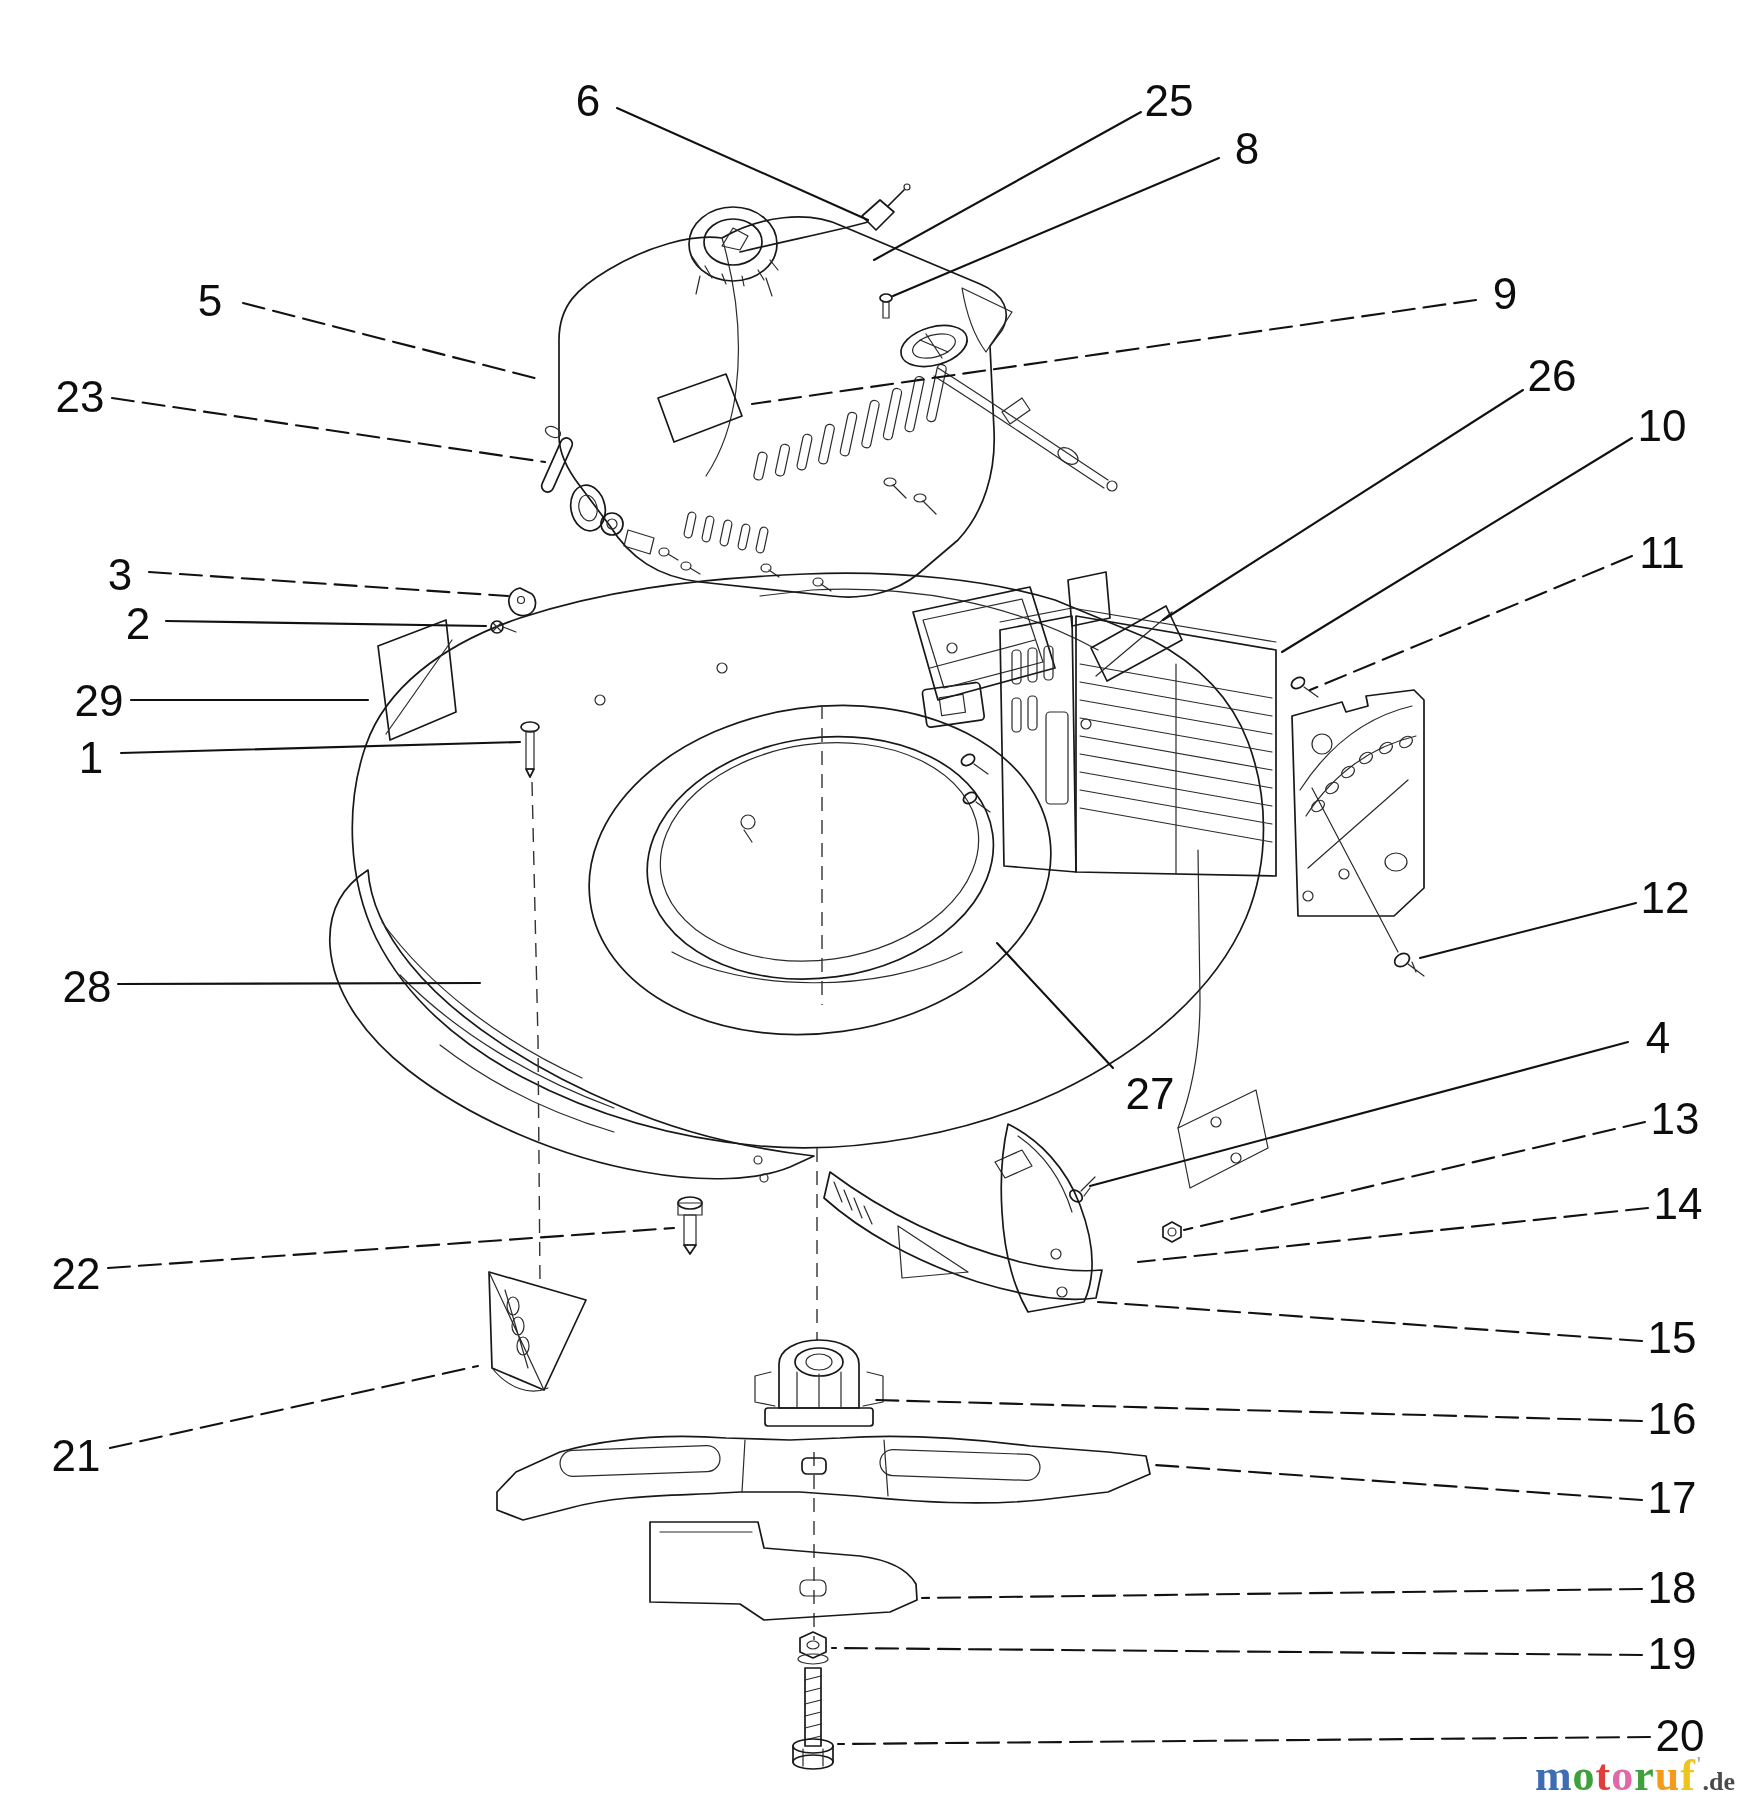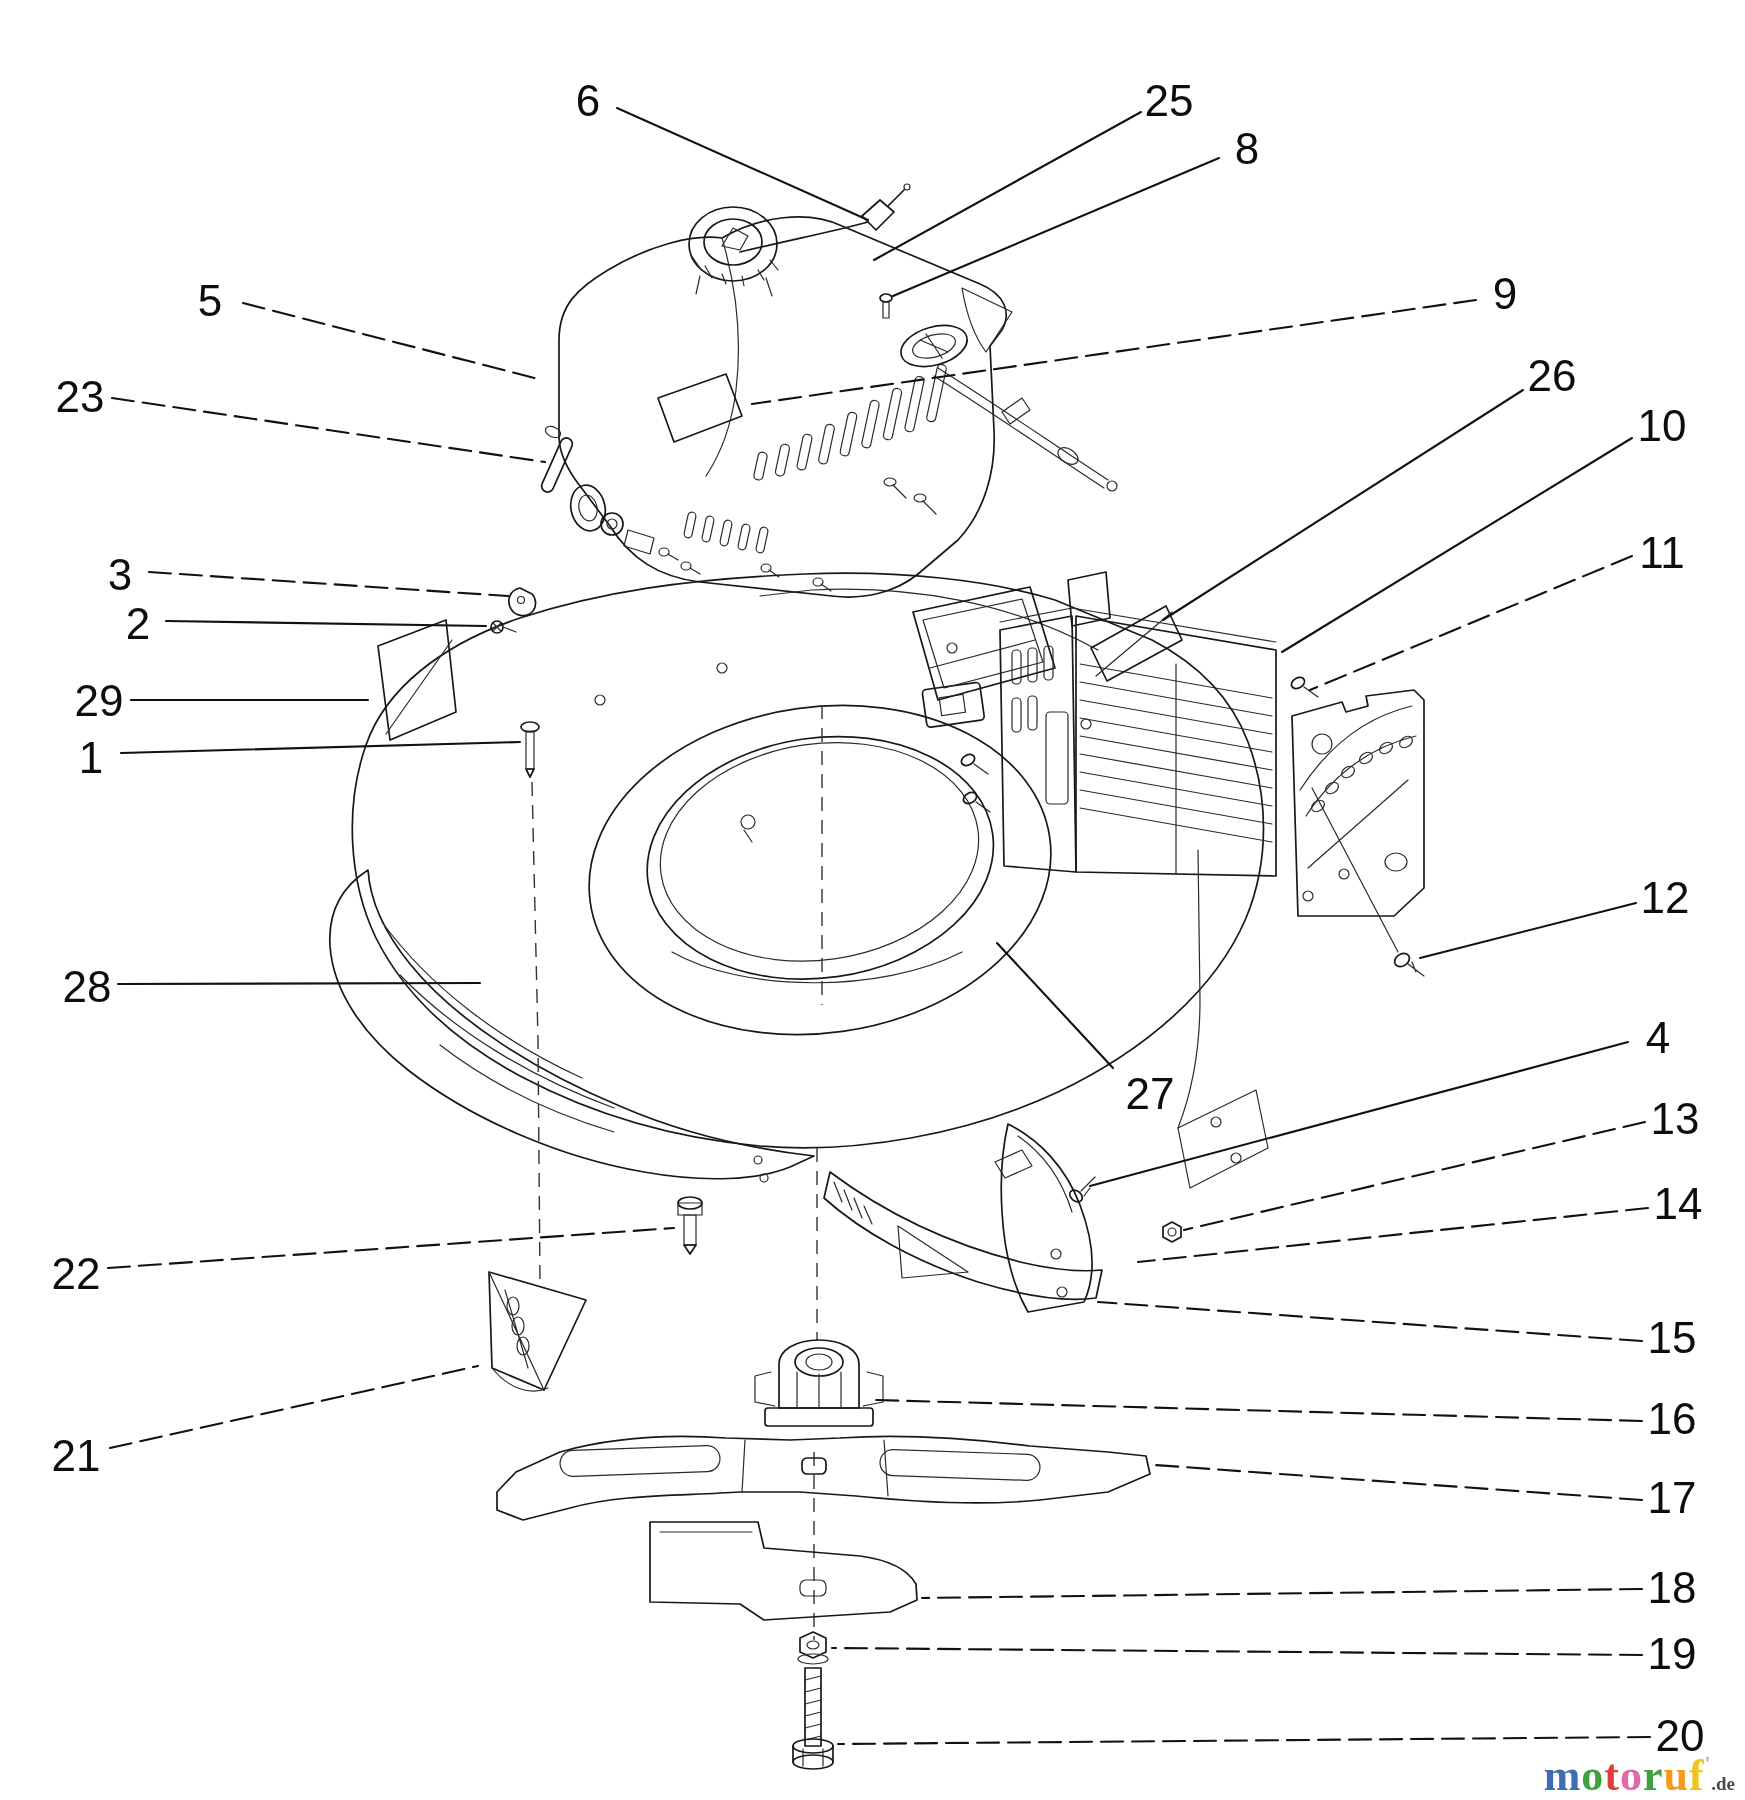--- a/index.html
+++ b/index.html
@@ -19,21 +19,21 @@
   .callout-num{
     font-family:"Liberation Sans","DejaVu Sans",sans-serif;
     font-size:44px;fill:#0d0d0d;
   }
   .watermark{
     position:absolute;right:10px;bottom:2px;
     font-family:"Liberation Serif","DejaVu Serif",serif;
     font-weight:bold;font-size:44px;line-height:1;
     letter-spacing:1px;white-space:nowrap;
   }
-  .watermark .suffix{font-size:19px;letter-spacing:0;margin-top:12px;}
+  .watermark .suffix{font-size:26px;letter-spacing:0;margin-top:12px;}
   .watermark .tick{font-size:20px;vertical-align:top;}
 </style>
 </head>
 <body>
 
 <div class="stage">
 <svg width="1745" height="1800" viewBox="0 0 1745 1800">
 
   <g>
     <path class="part" d="M559,436 L559,340 C559,305 578,288 608,270 C648,246 692,234 722,238

